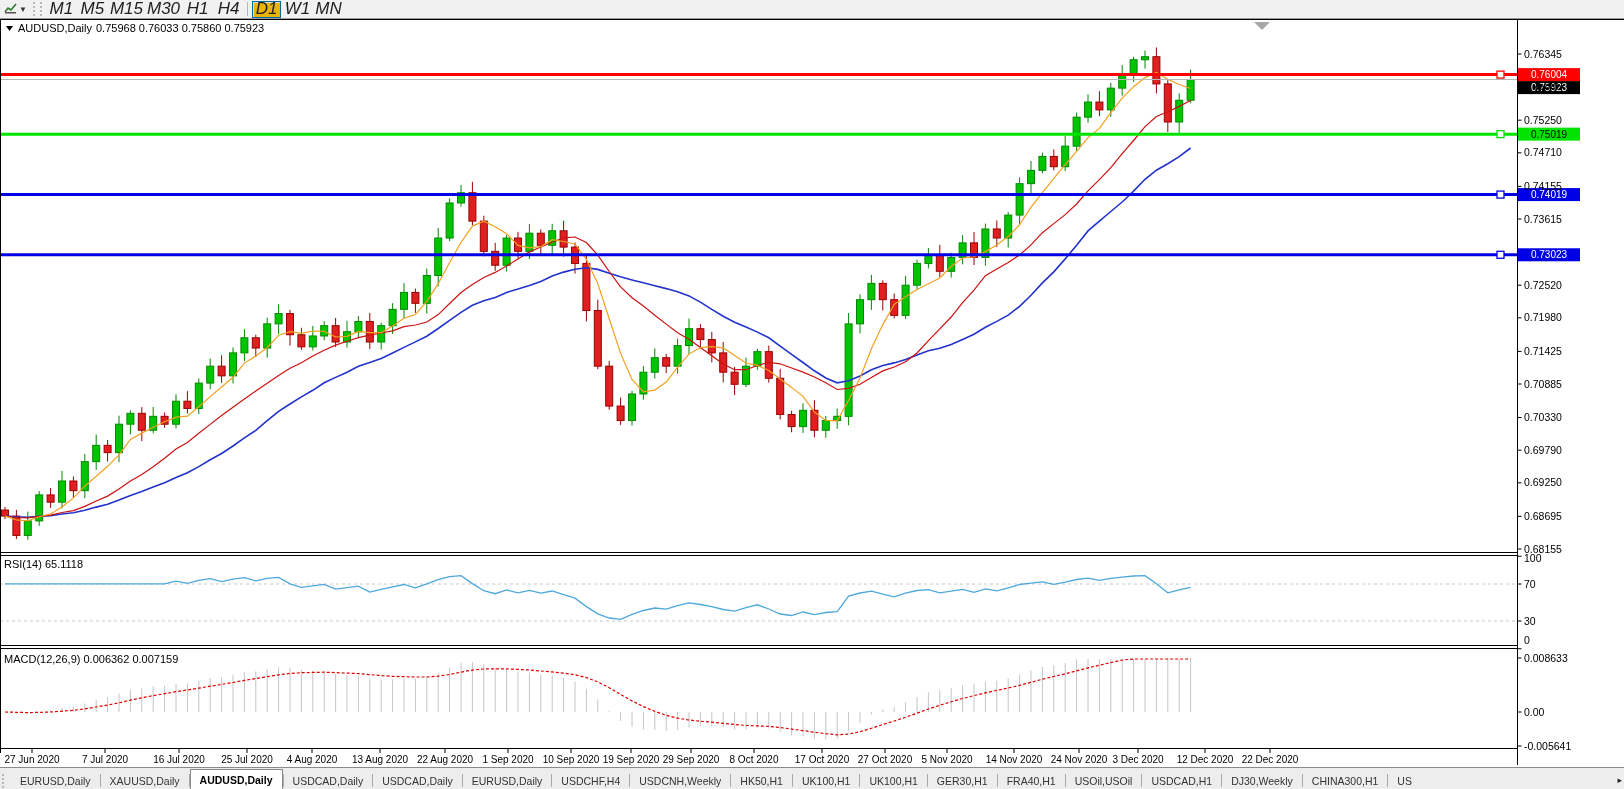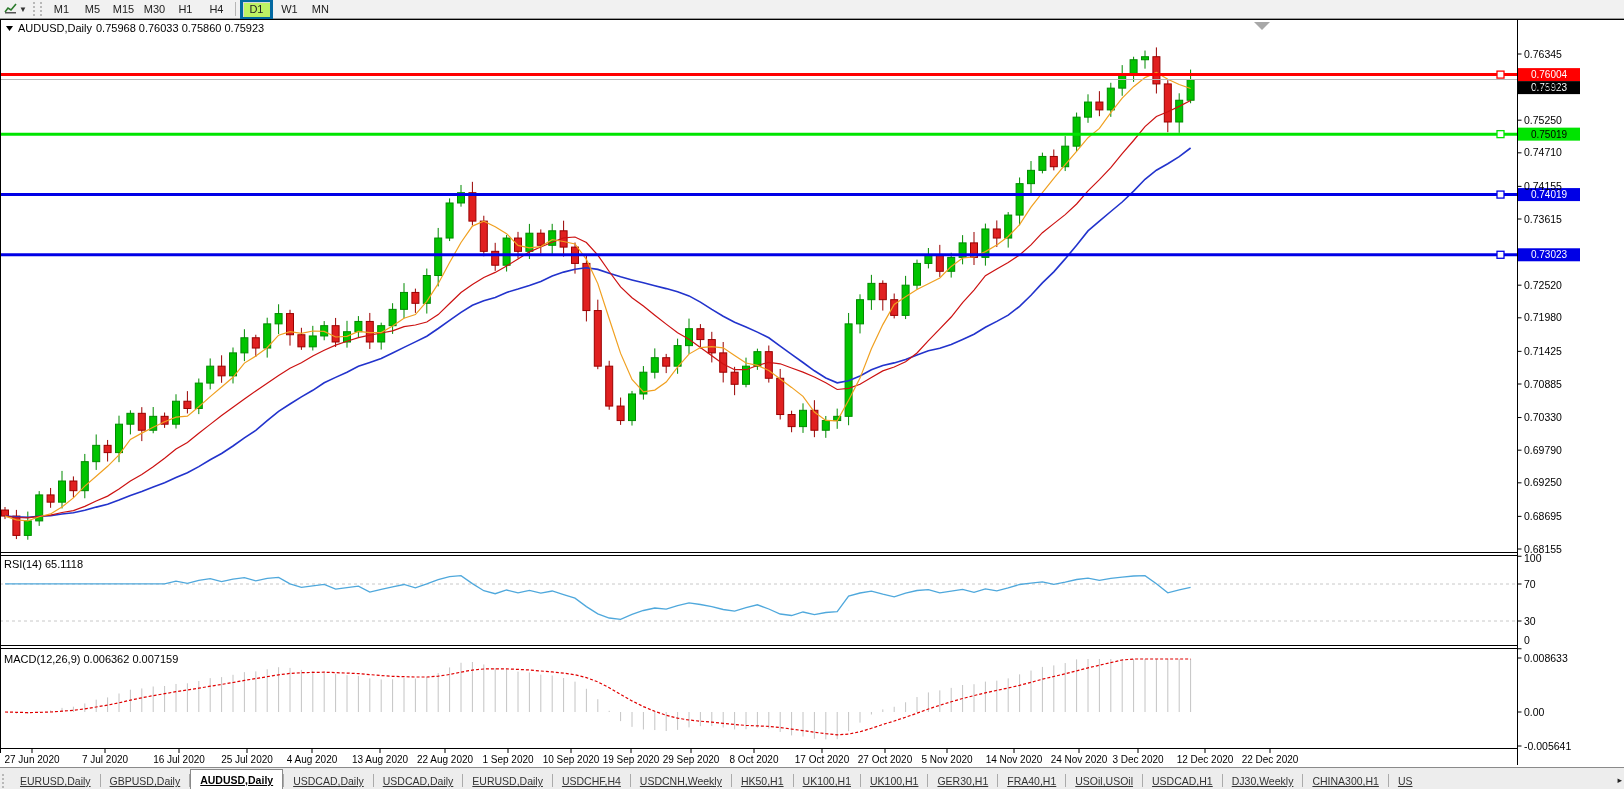--- a/index.html
+++ b/index.html
@@ -6,34 +6,34 @@
   #app{position:relative;width:1624px;height:789px;overflow:hidden;
        font-family:"Liberation Sans","DejaVu Sans",sans-serif;background:#fff;}
   
   #toolbar{position:absolute;left:0;top:0;width:1624px;height:18px;background:#f1f1f1;
            border-bottom:1px solid #9a9a9a;display:flex;align-items:center;}
   .tb-icon{width:15px;height:14px;margin-left:3px;display:flex;align-items:center;justify-content:center;}
   .tb-caret{font-size:8px;color:#333;margin:0 2px 0 1px;cursor:default;}
   .tb-grip{width:5px;height:14px;margin:0 4px;border-left:2px dotted #b8b8b8;border-right:2px dotted #b8b8b8;}
   .tb-sep{width:1px;height:14px;background:#b5b5b5;margin:0 3px;}
   .tf-btn{min-width:27px;height:15px;margin:0 1px;display:flex;align-items:center;justify-content:center;
-          font-size:11px;color:#222;border:1px solid transparent;cursor:default;}
-  .tf-btn.active{background:#bef264;border:3px solid #0369a1;box-shadow:inset 1px 1px 0 #d8d8d8;}
+          font-size:17px;color:#222;border:1px solid transparent;cursor:default;font-style:italic;}
+  .tf-btn.active{background:#eab308;border:1px solid #0369a1;box-shadow:inset 1px 1px 0 #d8d8d8;}
   
   #chart-wrap{position:absolute;left:0;top:19px;width:1624px;height:748px;}
   svg text{font-family:"Liberation Sans","DejaVu Sans",sans-serif;}
   .pane-label{font-size:11px;fill:#000;}
   .axis-label{font-size:10.5px;fill:#000;}
   .date-label{font-size:10px;fill:#000;}
   .badge-text{font-size:10px;}
   
   #tabbar{position:absolute;left:0;top:767px;width:1624px;height:22px;background:#ededed;
           border-top:1px solid #8a8a8a;display:flex;align-items:flex-end;overflow:hidden;}
   .tab{height:18px;display:flex;align-items:center;padding:0 9px;font-size:10.5px;color:#333;
-       white-space:nowrap;cursor:default;text-decoration:underline;}
+       white-space:nowrap;cursor:default;}
   .tab.active{background:#fff;border:1px solid #8a8a8a;border-bottom:none;height:20px;
               font-weight:bold;color:#000;}
   .tab-div{width:1px;height:13px;background:#aaa;margin-bottom:3px;}
   .tab-grip{width:4px;height:14px;margin:0 3px 2px 2px;border-left:2px dotted #b8b8b8;}
   #tab-scroll{position:absolute;right:2px;bottom:4px;font-size:9px;color:#222;background:#ededed;
               padding-left:4px;cursor:default;}
 </style>
 </head>
 <body>
 
@@ -505,21 +505,21 @@
       <text x="96" y="13" class="pane-label">0.75968 0.76033 0.75860 0.75923</text>
       <text x="4" y="549" class="pane-label">RSI(14) 65.1118</text>
       <text x="4" y="644" class="pane-label">MACD(12,26,9) 0.006362 0.007159</text>
     </svg>
   </div>
 
   <div id="tabbar">
     <div class="tab-grip"></div>
   <div class="tab">EURUSD,Daily</div>
       <div class="tab-div"></div>
-      <div class="tab">GBPUSD,Daily</div>
+      <div class="tab">XAUUSD,Daily</div>
       <div class="tab-div"></div>
       <div class="tab active">AUDUSD,Daily</div>
       <div class="tab-div"></div>
       <div class="tab">USDCAD,Daily</div>
       <div class="tab-div"></div>
       <div class="tab">USDCAD,Daily</div>
       <div class="tab-div"></div>
       <div class="tab">EURUSD,Daily</div>
       <div class="tab-div"></div>
       <div class="tab">USDCHF,H4</div>

